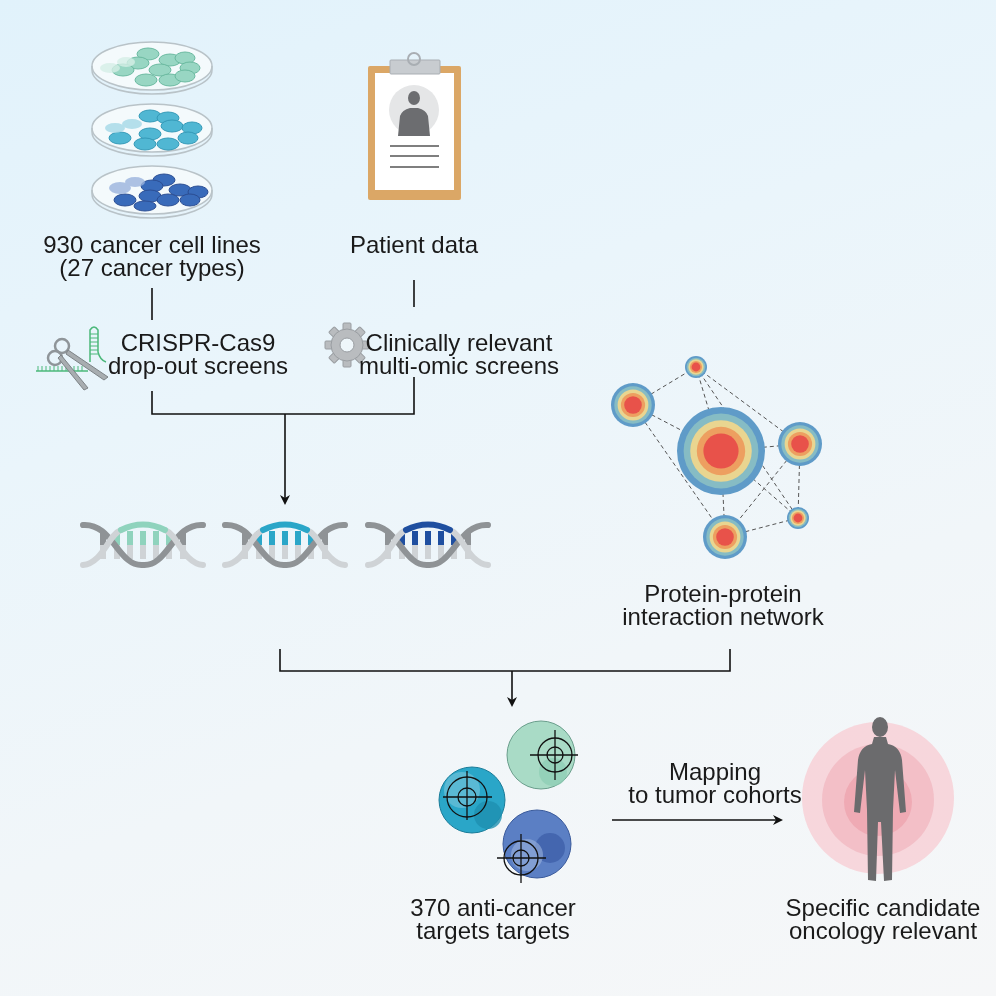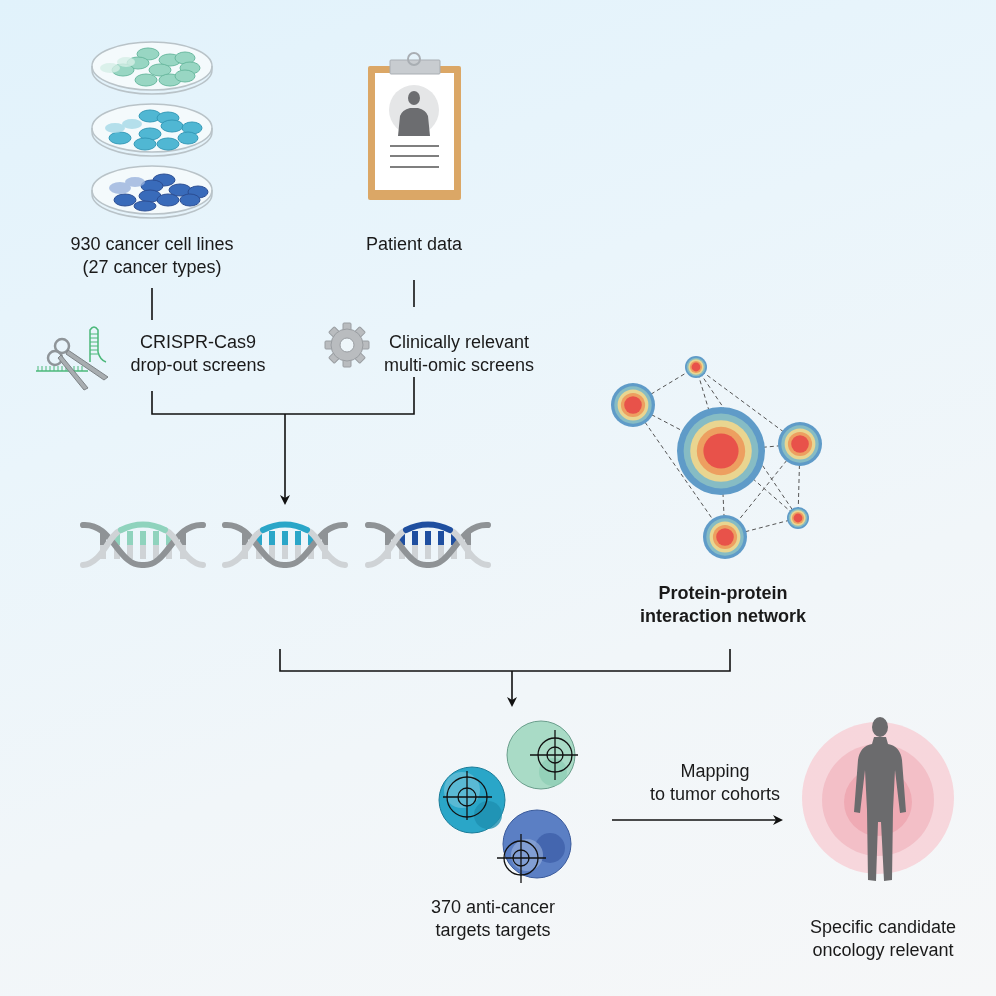--- a/index.html
+++ b/index.html
@@ -3,21 +3,21 @@
 <meta charset="utf-8">
 <style>
   html, body { margin: 0; padding: 0; }
   body {
     width: 996px; height: 996px; overflow: hidden; position: relative;
     background: linear-gradient(160deg, #e1f2fb 0%, #eaf5fb 35%, #f1f6f9 65%, #f6f7f8 100%);
     font-family: "Liberation Sans", sans-serif;
     color: #1a1a1a;
   }
   .label {
-    position: absolute; text-align: center; font-size: 18px; line-height: 23px;
+    position: absolute; text-align: center; font-size: 24px; line-height: 23px;
     white-space: nowrap; transform: translateX(-50%);
   }
   .label span { display: block; }
   svg.art { position: absolute; left: 0; top: 0; }
 </style>
 </head>
 <body>
 
 <svg class="art" width="996" height="996" viewBox="0 0 996 996">
   <defs>
@@ -334,28 +334,28 @@
 <div class="label" style="left:198px; top:331px;">
   <span>CRISPR-Cas9</span>
   <span>drop-out screens</span>
 </div>
 <div class="label" style="left:459px; top:331px;">
   <span>Clinically relevant</span>
   <span>multi-omic screens</span>
 </div>
 <div class="label" style="left:288px; top:582px;">
 </div>
-<div class="label" style="left:723px; top:582px;font-weight:bold;">
+<div class="label" style="left:723px; top:582px;">
   <span>Protein-protein</span>
   <span>interaction network</span>
 </div>
 <div class="label" style="left:695px; top:760px;margin-left:20px;">
   <span>Mapping</span>
   <span>to tumor cohorts</span>
 </div>
 <div class="label" style="left:493px; top:896px;">
   <span>370 anti-cancer</span>
   <span>targets targets</span>
 </div>
-<div class="label" style="left:883px; top:896px;margin-top:20px;">
+<div class="label" style="left:883px; top:896px;">
   <span>Specific candidate</span>
   <span>oncology relevant</span>
 </div>
 
 </body></html>

